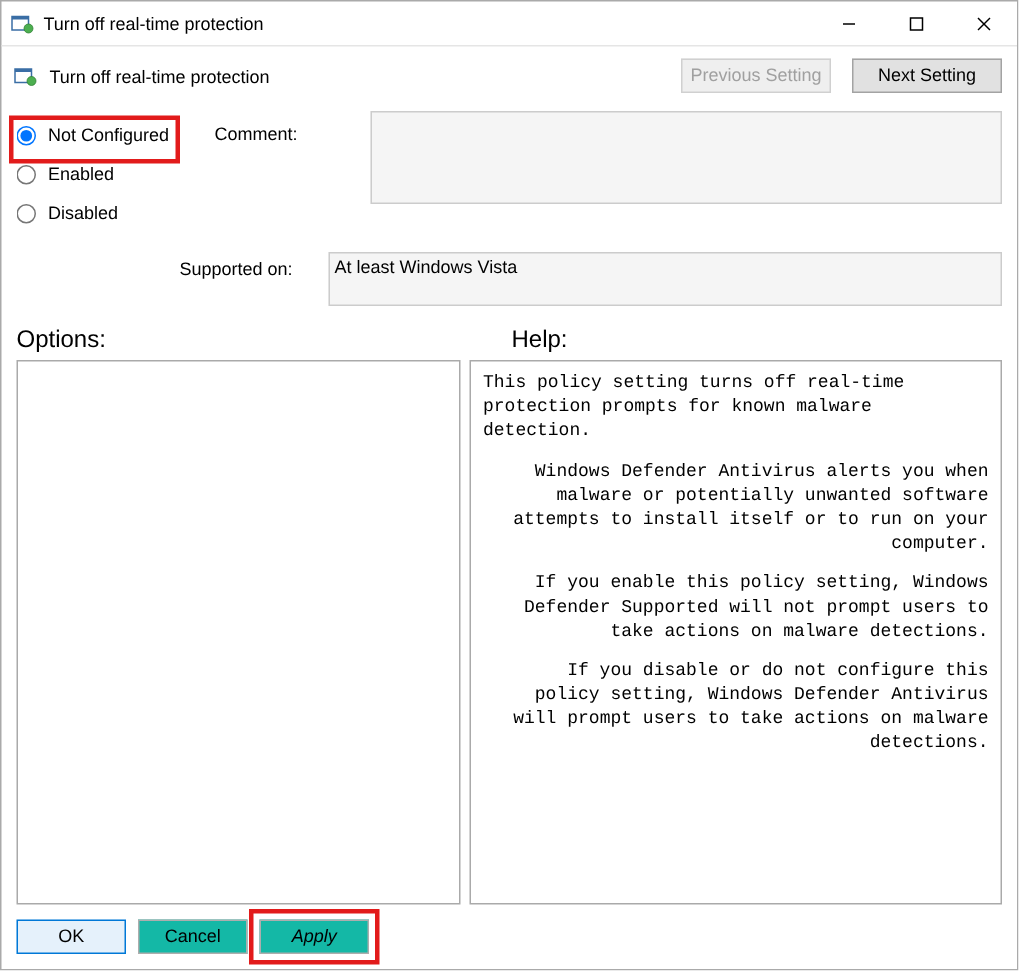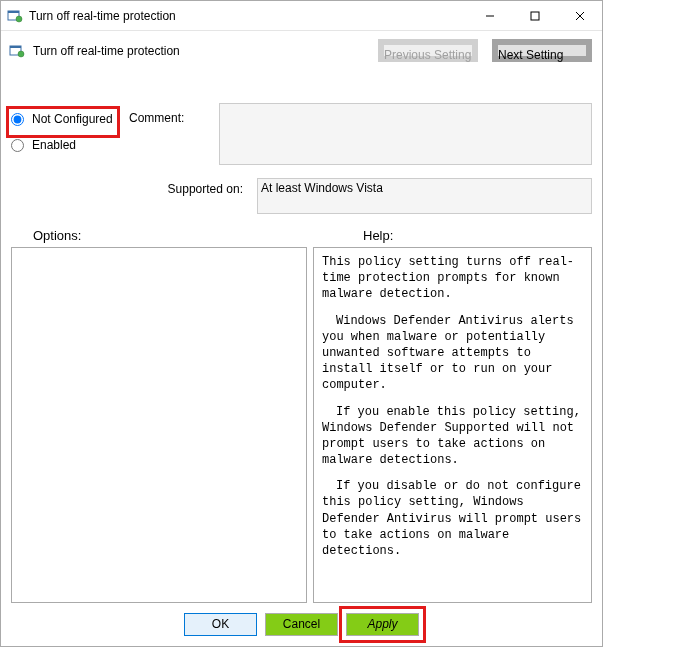--- a/index.html
+++ b/index.html
@@ -8,21 +8,21 @@
     font-family: "Segoe UI", Tahoma, sans-serif;
     font-size: 12px;
     background: #fff;
     color: #000;
     width: 679px;
     height: 647px;
     overflow: hidden;
   }
   .window {
     border: 1px solid #aaa;
-    width: 603px;
+    width: 679px;
     height: 647px;
     display: flex;
     flex-direction: column;
     position: relative;
   }
   .titlebar {
     display: flex;
     align-items: center;
     height: 30px;
     padding: 0 0 0 6px;
@@ -47,37 +47,36 @@
     display: flex;
     align-items: center;
     padding: 8px 10px 12px 8px;
     gap: 8px;
   }
   .header-row .icon2 { width: 16px; height: 16px; }
   .header-row .name { flex: 1; font-size: 12px; }
   .navbtn {
     height: 23px;
     width: 100px;
-    border: 6px solid #a3a3a3;
+    border: 1px solid #a3a3a3;
     background: #e1e1e1;
     font-size: 12px;
-    text-align: left;
+    text-align: center;
     line-height: 21px;
     margin-left: 6px;
   }
   .navbtn.disabled {
     color: #a0a0a0;
     background: #efefef;
     border-color: #d0d0d0;
   }
   .body-top {
     display: flex;
     padding: 0 10px 6px 8px;
-    gap: 10px;
-    margin-top: 29px;
+    gap: 24px;
   }
   .radio-col {
     width: 110px;
     padding-top: 6px;
   }
   .radio-col-inner {
     display: inline-block;
   }
   .radio-item {
     display: flex;
@@ -102,22 +101,21 @@
     resize: none;
     font-family: inherit;
     font-size: 12px;
     padding: 2px 4px;
     color: #333;
     overflow-y: scroll;
   }
   .support-row {
     display: flex;
     padding: 4px 10px 8px 8px;
-    gap: 10px;
-    margin-left: 48px;
+    gap: 20px;
   }
   .support-row .lbl {
     width: 190px;
     text-align: right;
     padding-right: 4px;
     padding-top: 4px;
   }
   .support-box {
     flex: 1;
     height: 36px;
@@ -125,54 +123,53 @@
     background: #f5f5f5;
     padding: 2px 3px;
     font-size: 12px;
     overflow-y: scroll;
     resize: none;
     font-family: inherit;
   }
   .midlabels {
     display: flex;
     padding: 6px 10px 4px 10px;
-    font-size: 13px;
-    margin-left: 22px;
+    font-size: 16px;
   }
   .midlabels .l { width: 300px; }
   .midlabels .r { flex: 1; padding-left: 30px; }
   .panes {
     display: flex;
     padding: 0 10px 0 10px;
     gap: 6px;
     flex: 1;
     min-height: 0;
   }
   .pane {
     border: 1px solid #aaa;
     background: #fff;
     padding: 6px 8px;
     font-size: 12px;
     overflow-y: auto;
   }
   .pane.options { width: 296px; }
   .pane.help { flex: 1; line-height: 1.35; overflow-y: scroll; font-family: Liberation Mono, monospace;}
   .help p { margin: 0 0 10px 0; }
-  .help p.ind { text-indent: 14px; }
+  .help p.ind { text-indent: 14px; text-align: right; }
   .footer {
     display: flex;
-    justify-content: center;
+    justify-content: flex-start;
     padding: 10px 10px 10px 10px;
     gap: 8px;
   }
   .btn {
     width: 73px;
     height: 23px;
     border: 1px solid #adadad;
-    background: #84cc16;
+    background: #14b8a6;
     font-size: 12px;
     text-align: center;
     line-height: 21px;
   }
   .btn.primary {
     border: 1px solid #0078d7;
     background: #e5f1fb;
   }
   .hl-red {
     outline: 3px solid #e21b1b;
@@ -236,20 +233,24 @@
       <div class="radio-col-inner hl-red">
         <label class="radio-item">
           <input type="radio" name="state" checked="" style="">
           <span>Not Configured</span>
         </label>
       </div>
       <label class="radio-item">
         <input type="radio" name="state" style="">
         <span>Enabled</span>
       </label>
+      <label class="radio-item">
+        <input type="radio" name="state" style="">
+        <span>Disabled</span>
+      </label>
     </div>
     <div class="label-col">Comment:</div>
     <div class="field-col">
       <textarea class="comment-box" readonly="" style=""></textarea>
     </div>
   </div>
 
   <div class="support-row">
     <div class="lbl">Supported on:</div>
     <textarea class="support-box" readonly="" style="">At least Windows Vista</textarea>

